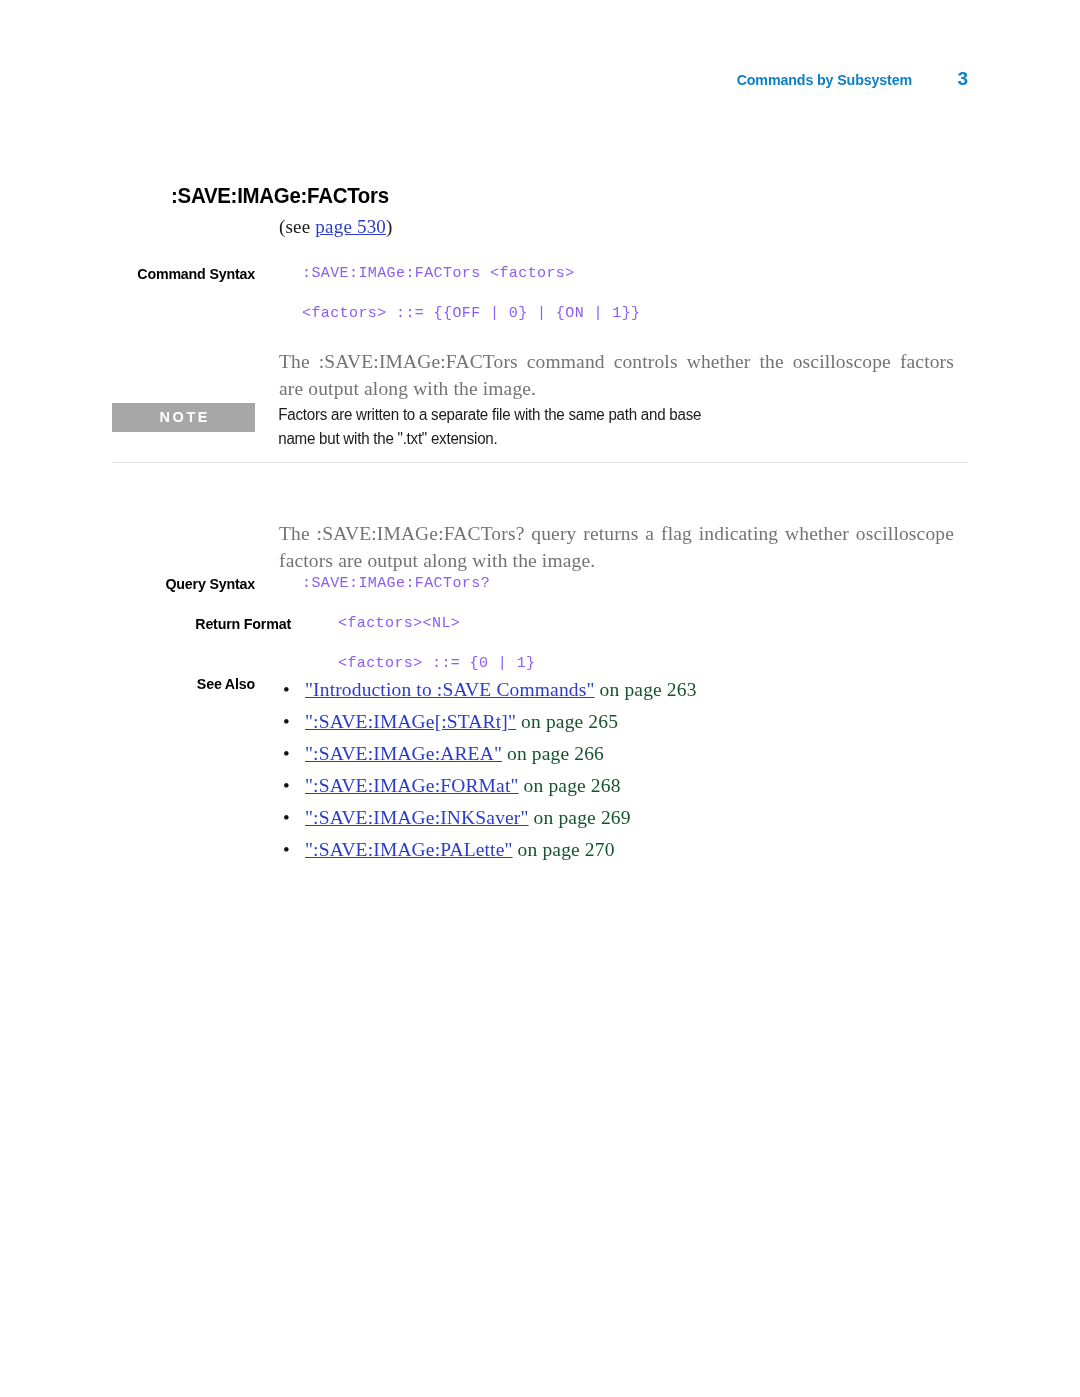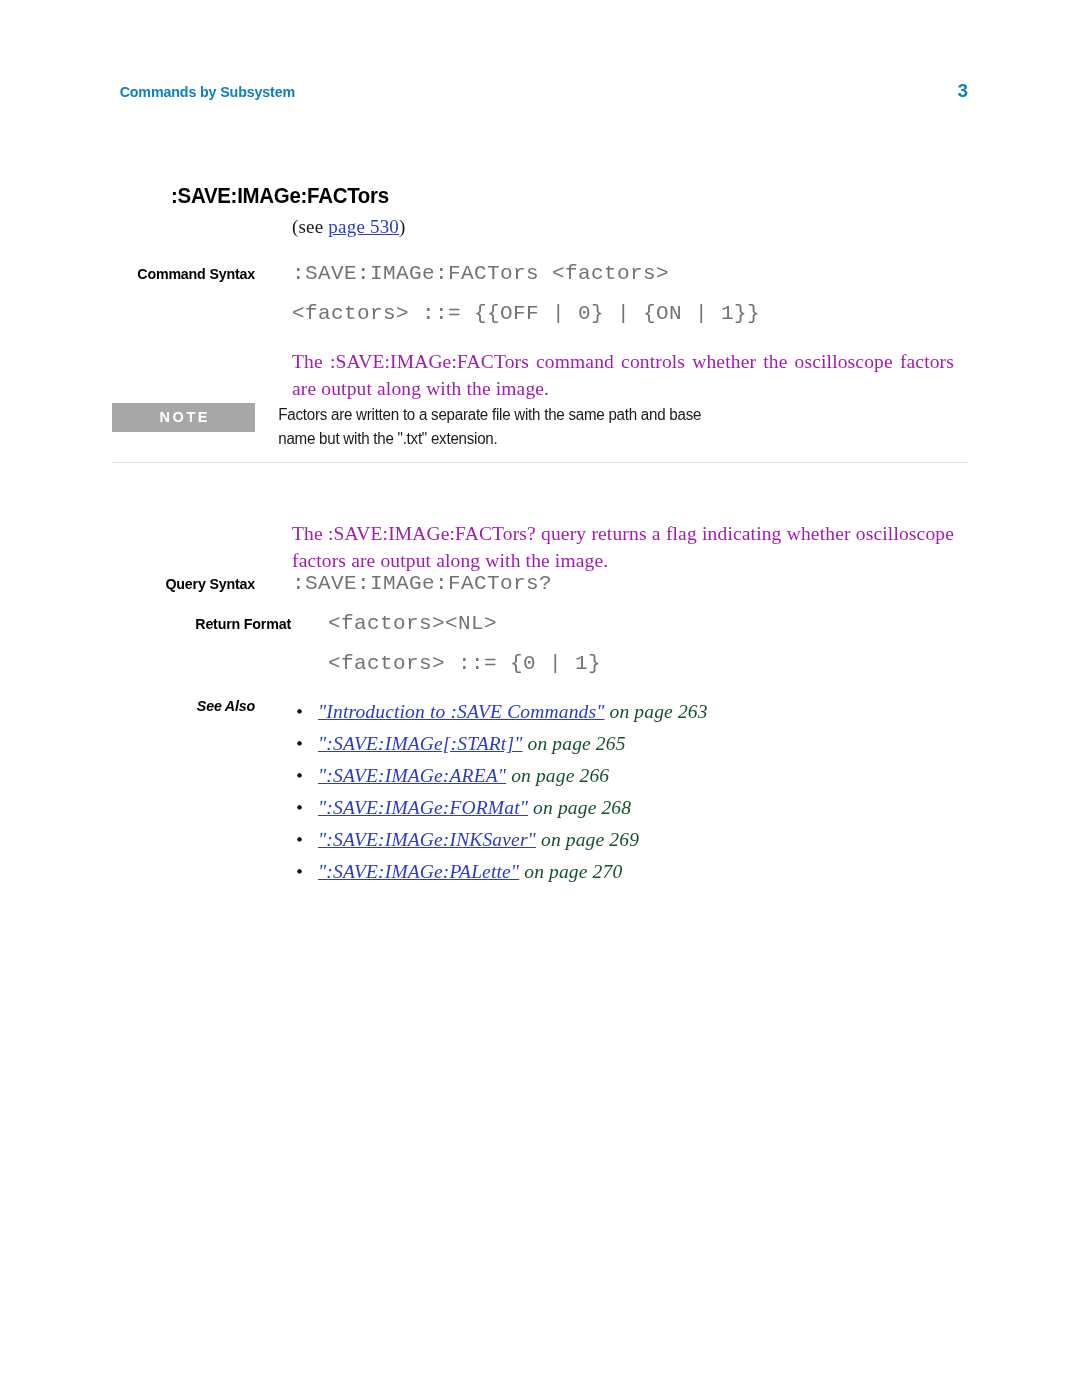--- a/index.html
+++ b/index.html
@@ -15,27 +15,27 @@
     overflow: hidden;
   }
   .page {
     position: absolute;
     inset: 0;
   }
 
   
   .running-header {
     position: absolute;
-    top: 80px;
+    top: 68px;
     left: 112px;
     right: 112px;
     height: 26px;
     display: flex;
     align-items: baseline;
-    justify-content: space-between;
+    justify-content: flex-end;
     font-family: "Liberation Sans", sans-serif;
   }
   .running-header .chapter-title {
     font-size: 15.5px;
     font-weight: bold;
     color: #0d80c4;
     letter-spacing: -0.15px;
     transform: scaleX(0.92);
     transform-origin: right baseline;
   }
@@ -65,21 +65,20 @@
   
   .content {
     position: absolute;
     top: 214px;
     left: 0;
     width: 1080px;
   }
   .row {
     display: flex;
     align-items: flex-start;
-    gap: 13px;
   }
   .label-col {
     width: 255px;
     flex: 0 0 255px;
     text-align: right;
     font-family: "Liberation Sans", sans-serif;
     font-weight: bold;
     font-size: 15px;
     color: #000000;
     letter-spacing: -0.2px;
@@ -100,34 +99,35 @@
     line-height: 26px;
     letter-spacing: 0.2px;
   }
   .seepage .link {
     color: #2a3cc8;
   }
 
   
   .mono {
     font-family: "Liberation Mono", monospace;
-    font-size: 21px;
-    color: #737373;
+    font-size: 15px;
+    color: #8b5cf6;
     line-height: 20px;
     letter-spacing: 0.4px;
     white-space: pre;
+    margin-left: 23px;
   }
   .mono.spaced {
     margin-top: 20px;
   }
 
   
   .prose {
     font-size: 19.5px;
-    color: #a21caf;
+    color: #737373;
     line-height: 27px;
     text-align: justify;
     text-justify: inter-word;
     letter-spacing: 0.15px;
   }
 
   
   .note-block {
     position: absolute;
     left: 0;
@@ -295,21 +295,21 @@
     </div>
 
     <div class="row" style="margin-top:20px;padding-left:36px;">
       <div class="label-col">Return Format</div>
       <div class="body-col">
         <div class="mono">&lt;factors&gt;&lt;NL&gt;</div>
         <div class="mono spaced">&lt;factors&gt; ::= {0 | 1}</div>
       </div>
     </div>
 
-    <div class="row" style="margin-top:22px;font-style:italic;">
+    <div class="row" style="">
       <div class="label-col">See Also</div>
       <div class="body-col">
         <ul class="bullet-list" id="see-also-list">
           <li class="bullet-item">
             <span class="dot">•</span><a class="link" href="#">"Introduction to :SAVE Commands"</a><span class="tail"> on page 263</span>
           </li>
           <li class="bullet-item">
             <span class="dot">•</span><a class="link" href="#">":SAVE:IMAGe[:STARt]"</a><span class="tail"> on page 265</span>
           </li>
           <li class="bullet-item">

